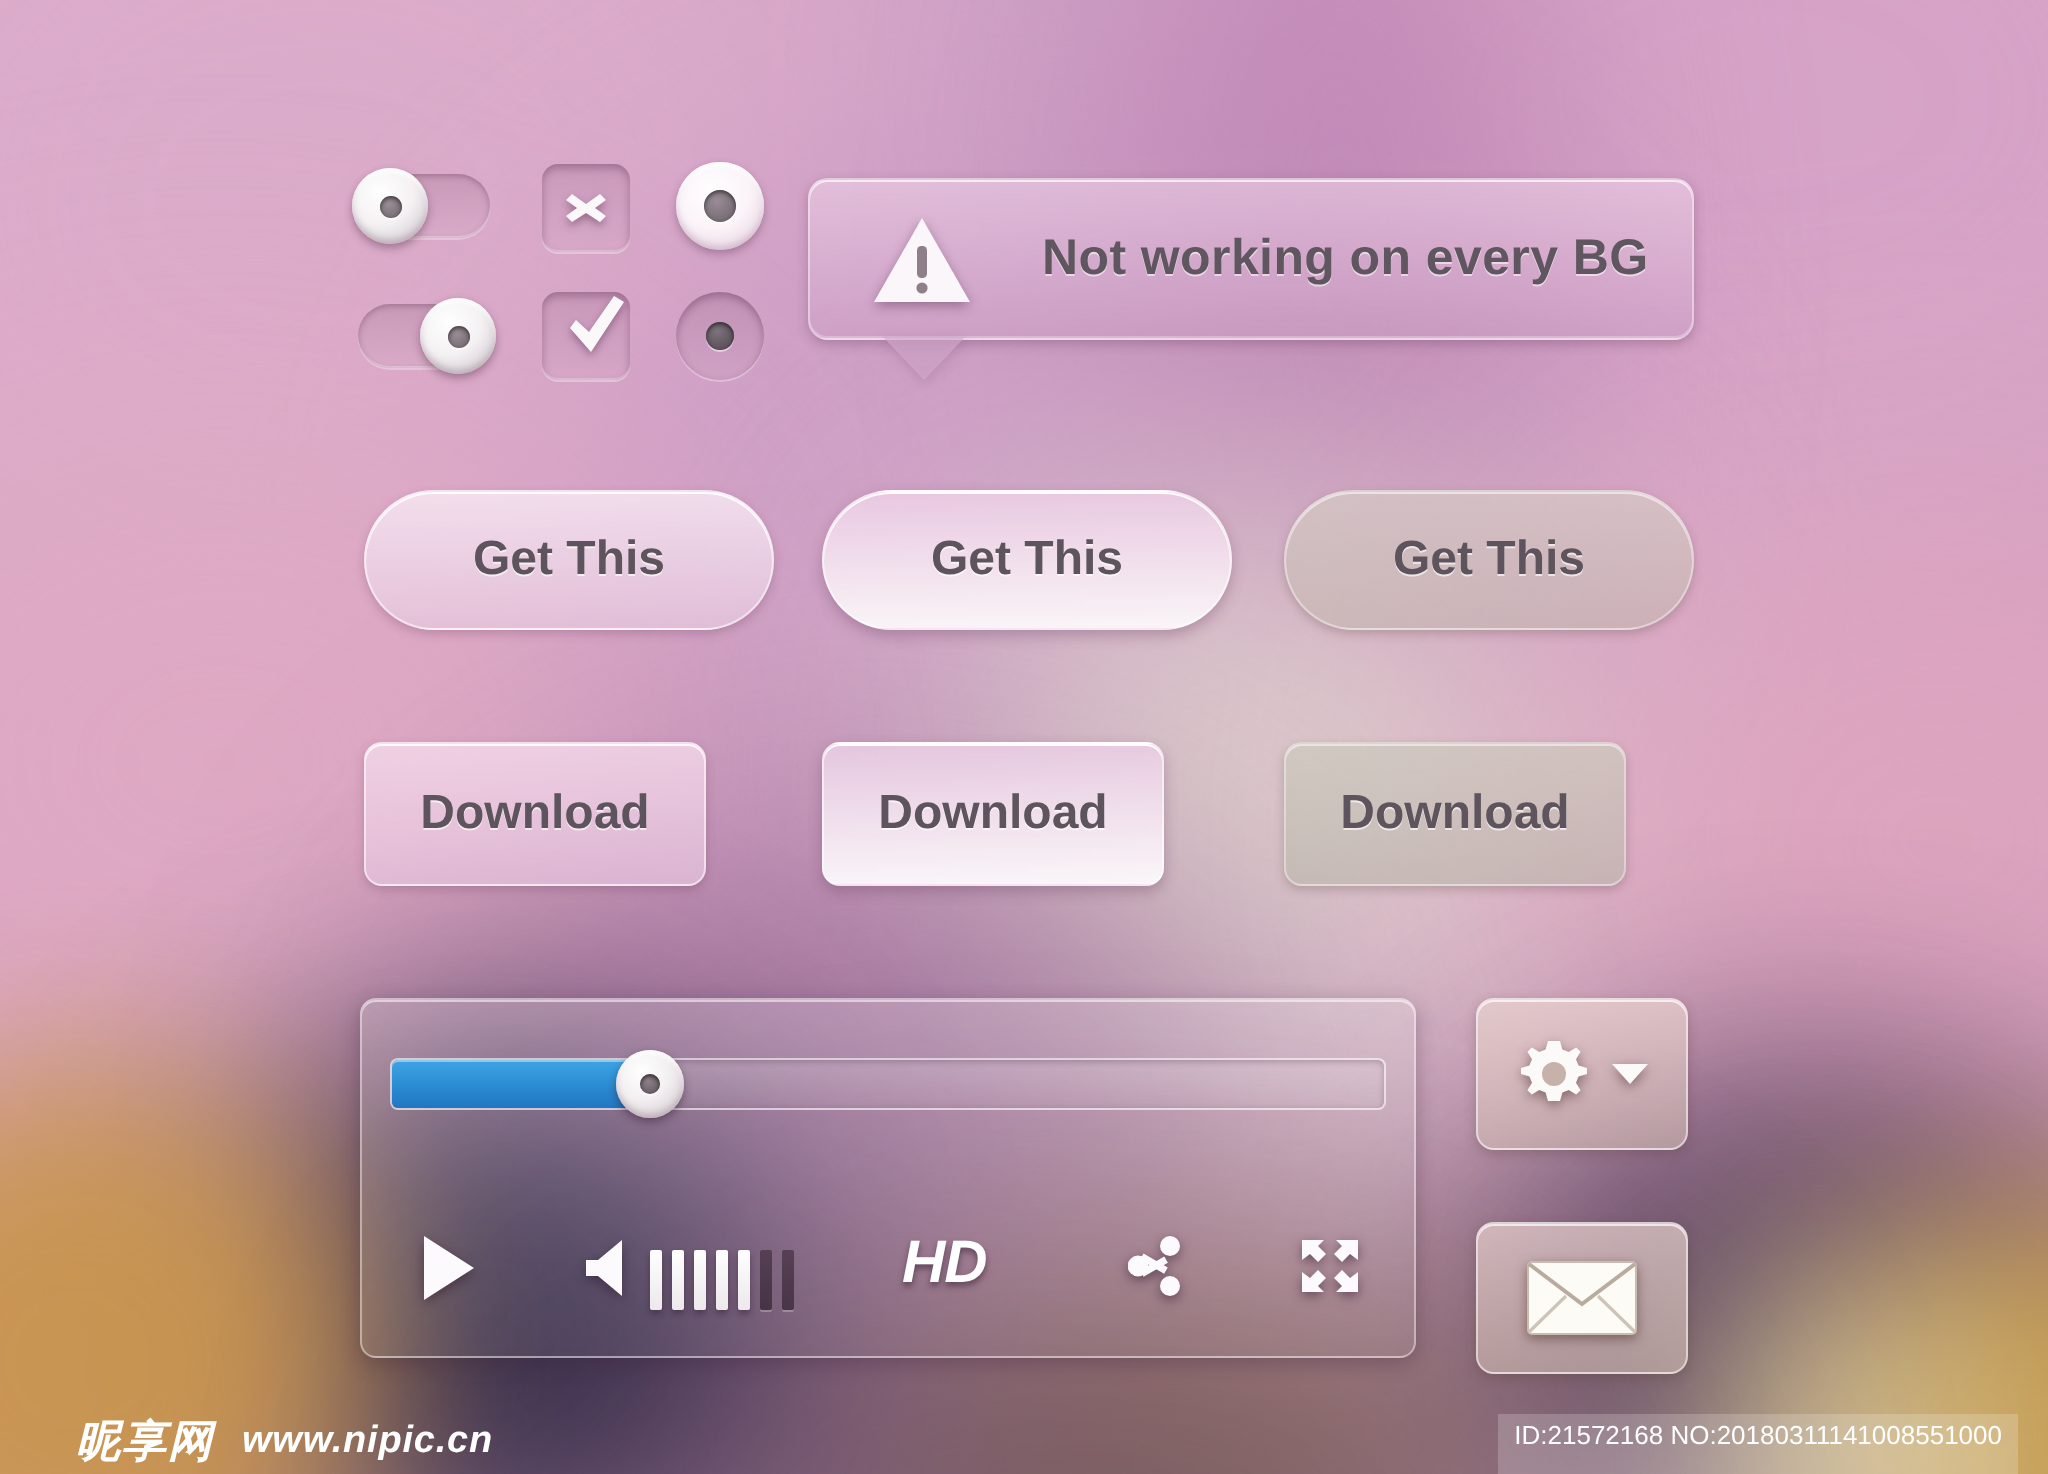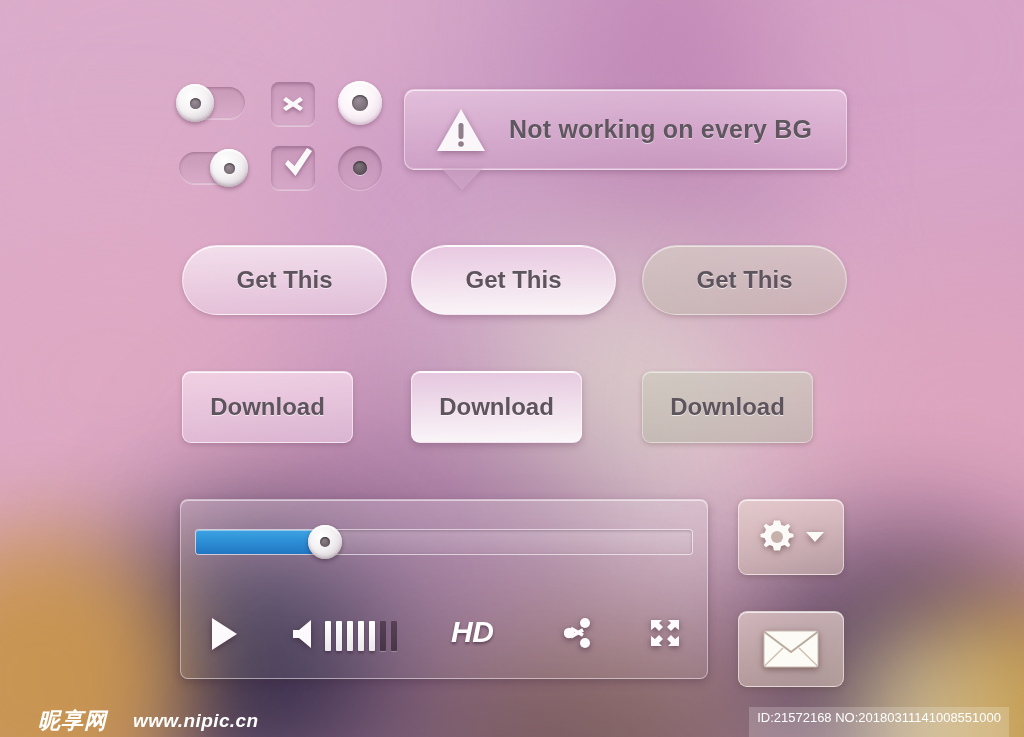--- a/index.html
+++ b/index.html
@@ -172,21 +172,21 @@
     background:radial-gradient(circle at 38% 32%, #ffffff 0%, #f2eff1 45%, #dcd5da 76%, #c9c1c7 100%);
     box-shadow:0 2px 4px rgba(50,25,45,.45), inset 0 -2px 3px rgba(150,130,145,.45), inset 0 2px 2px #fff;
     display:flex;align-items:center;justify-content:center;
   }
   .sknob::after{
     content:"";width:10px;height:10px;border-radius:50%;
     background:radial-gradient(circle at 40% 35%, #8e8189, #5d535b);
     box-shadow:inset 0 1px 2px rgba(0,0,0,.6), 0 1px 0 rgba(255,255,255,.5);
   }
   .pcontrols{position:absolute;left:0;top:112px;width:100%;height:60px;}
-  .pc{position:absolute;display:flex;align-items:center;}
+  .pc{position:absolute;display:flex;}
   .icon-w{filter:drop-shadow(0 2px 3px rgba(50,25,45,.55));}
   .vol-bars{display:flex;align-items:flex-end;gap:5px;margin-left:10px;}
   .vb{width:6px;height:30px;border-radius:1px;}
   .vb.on{background:linear-gradient(180deg,#ffffff,#ece8eb);box-shadow:0 2px 3px rgba(50,25,45,.45);}
   .vb.off{background:linear-gradient(180deg,rgba(60,40,55,.62),rgba(40,25,38,.62));box-shadow:0 1px 0 rgba(255,255,255,.25);}
   .hd{
     font-size:30px;font-weight:bold;font-style:italic;color:#ffffff;letter-spacing:-.5px;
     text-shadow:0 2px 3px rgba(50,25,45,.55);
   }
 
@@ -199,21 +199,21 @@
     display:flex;align-items:center;justify-content:center;gap:8px;
     box-sizing:border-box;
   }
   .gear svg,.env svg,.chev svg{display:block;filter:drop-shadow(0 2px 3px rgba(80,50,45,.55));}
 
   
   .footer{
     position:absolute;left:0;bottom:0;width:1024px;height:37px;
   }
   .brand{
-    position:absolute;left:38px;top:6px;display:flex;align-items:center;gap:26px;
+    position:absolute;left:38px;top:6px;display:flex;align-items:center;gap:14px;
   }
   .brand-cn{
     font-family:"DejaVu Sans", sans-serif;
     font-size:22px;font-weight:bold;font-style:italic;color:#ffffff;letter-spacing:1px;
   }
   .brand-url{
     font-size:19px;font-weight:bold;font-style:italic;color:#ffffff;letter-spacing:.4px;
   }
   .idtag{
     position:absolute;right:15px;top:7px;height:36px;line-height:22px;
@@ -266,21 +266,21 @@
     </span>
   </div>
 
   <div class="radio sel" style="left:338px;top:81px;">
     <span class="dot"></span>
   </div>
   <div class="radio unsel" style="left:338px;top:146px;">
     <span class="dot"></span>
   </div>
 
-  <div class="tooltip" style="left:404px;top:89px;width:441px;height:79px;">
+  <div class="tooltip" style="left:404px;top:89px;width:441px;height:79px;gap:12px;">
     <span class="warn">
       <svg width="52" height="46" viewBox="0 0 52 46">
         <path d="M26 2 L50 44 L2 44 Z" fill="#fbf6fa"></path>
         <rect x="23.5" y="16" width="5" height="16" rx="2.2" fill="#8e7f8b"></rect>
         <circle cx="26" cy="37" r="2.8" fill="#8e7f8b"></circle>
       </svg>
     </span>
     <span class="tip-text">Not working on every BG</span>
     <span class="tip-arrow"></span>
   </div>

